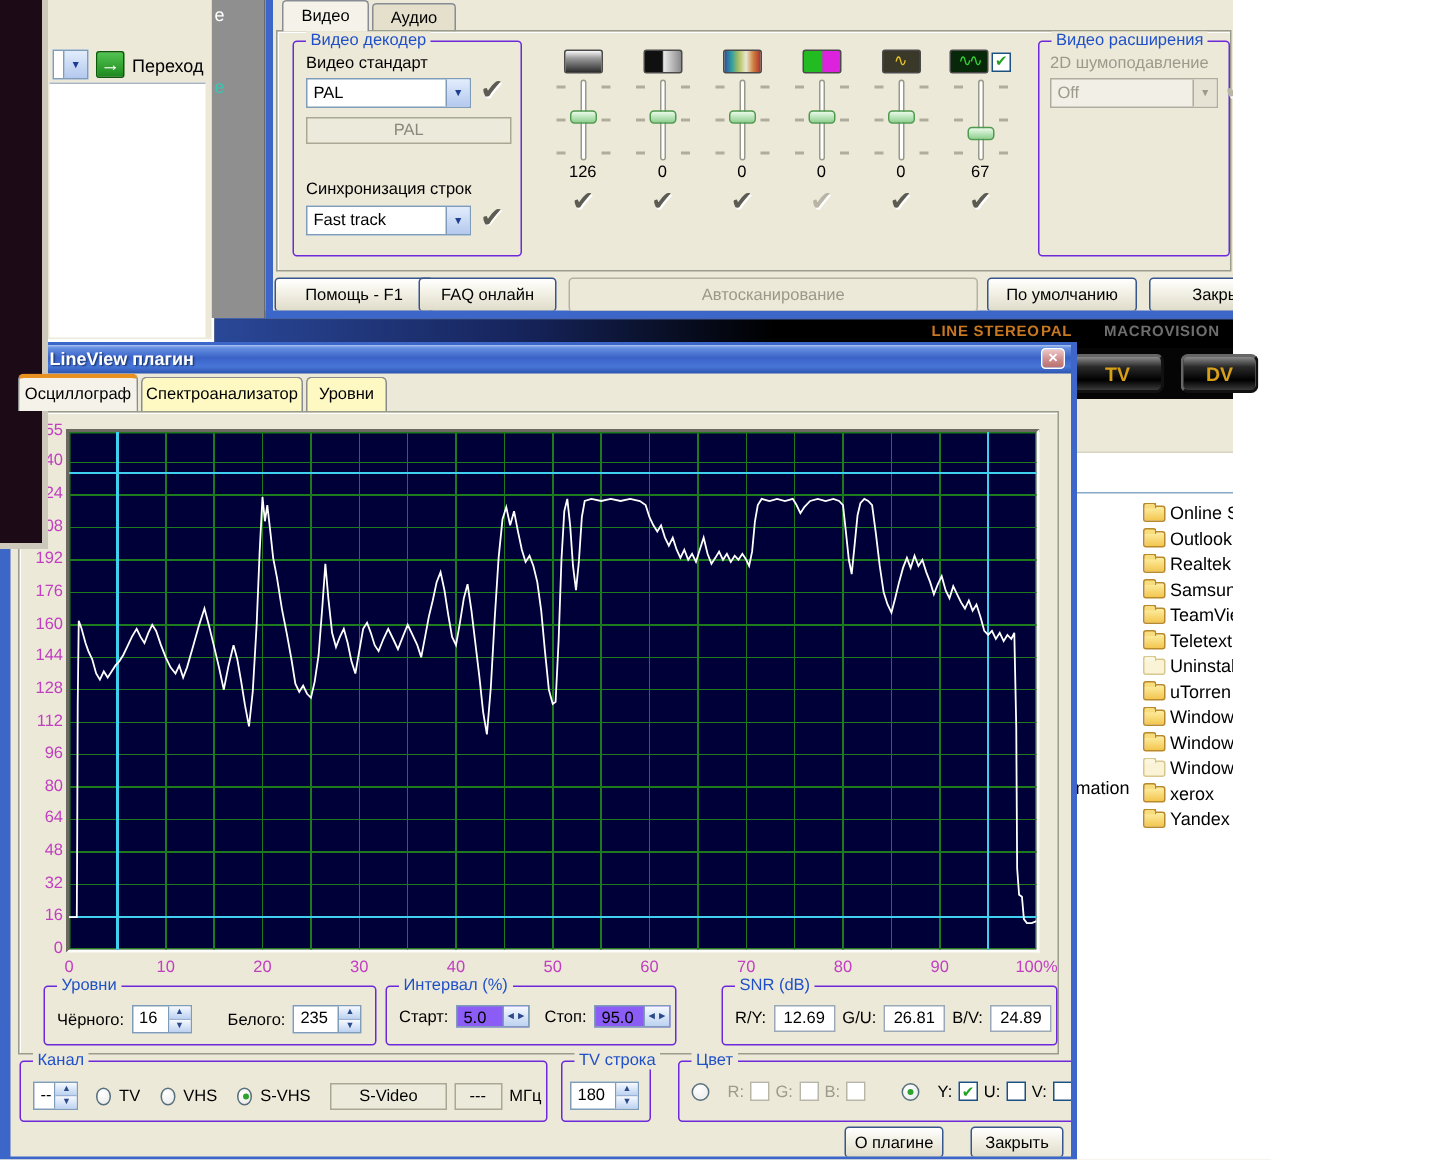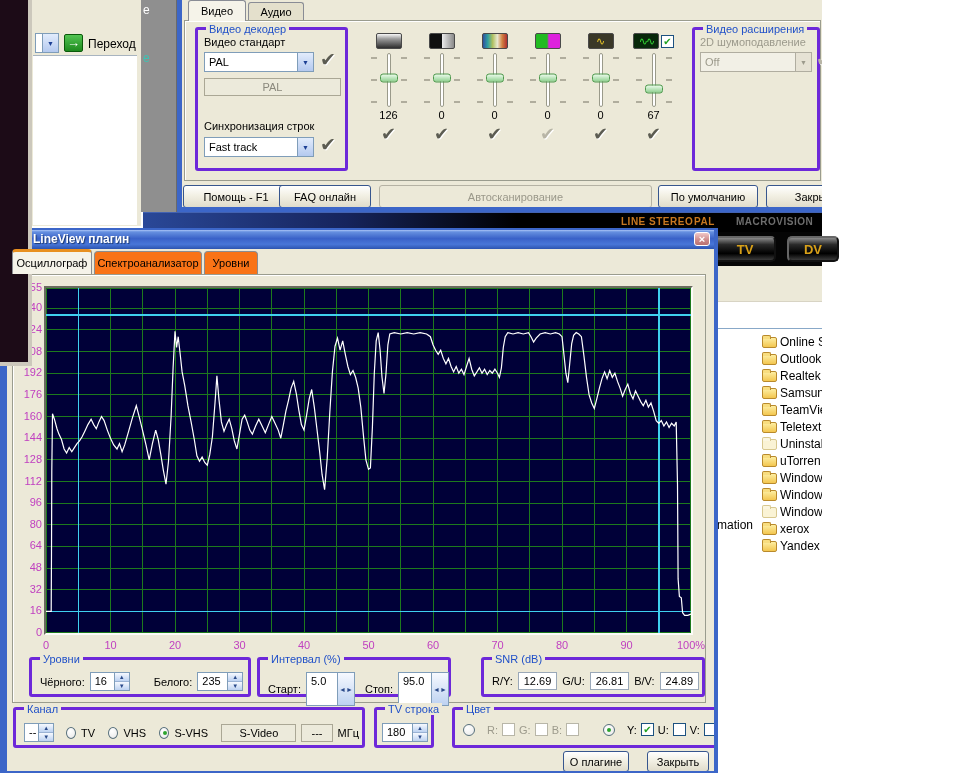--- a/index.html
+++ b/index.html
@@ -31,21 +31,21 @@
   .lp-go{position:absolute;left:36px;top:34px;width:19px;height:18px;background:linear-gradient(180deg,#52c452,#1e8a1e);border:1px solid #0a5a0a;border-radius:2px;color:#fff;font-weight:bold;font-size:13px;line-height:16px;text-align:center}
   .lp-label{position:absolute;left:60px;top:37px;font-size:12px;color:#000}
   .lp-white{position:absolute;left:5px;top:55px;width:104px;height:170px;background:#fff;border-top:1px solid #a8b4c0}
 
   
   .vdialog{position:absolute;left:177px;top:0;width:645px;height:212px;background:#ece9d8;border-left:5px solid #3c66c8;border-bottom:5px solid #3c66c8;overflow:hidden}
   .dtab{position:absolute;font-size:11px;display:flex;align-items:center;justify-content:center;background:#ece9d8;border:1px solid #898c95;border-bottom:none;border-radius:3px 3px 0 0}
   .dtab.active{left:6px;top:0;width:58px;height:21px;background:#f5f3e9;z-index:2}
   .dtab.inactive{left:66px;top:2px;width:56px;height:19px;background:#e4e0cc}
   .dpage{position:absolute;left:2px;top:20px;width:637px;height:161px;border:1px solid #9a9c8e;box-shadow:inset 1px 1px 0 #fff}
-  .grp{position:absolute;border:3px solid #6d28d9;border-radius:3px}
+  .grp{position:absolute;border:1px solid #6d28d9;border-radius:3px}
   .glab{position:absolute;top:-7px;left:8px;background:#ece9d8;padding:0 3px;font-size:11px;color:#2050c8;white-space:nowrap}
   .flabel11{position:absolute;font-size:11px;color:#000;white-space:nowrap}
   .flabel11.gray{color:#9c9a8c}
   .combo{position:absolute;height:20px;background:#fff;border:1px solid #7f9db9;display:flex;align-items:center;font-size:11px;padding-left:4px}
   .combo .drop{margin-left:auto;width:16px;height:100%;background:linear-gradient(180deg,#e2ecfc,#b4c9ef);border-left:1px solid #7f9db9;color:#1c3f94;font-size:7px;display:flex;align-items:center;justify-content:center}
   .combo.dis{background:#f2f0e6;border-color:#b0ada0;color:#9c9a8c}
   .combo.dis .drop{background:#e6e2d4;border-left-color:#b0ada0;color:#9c9a8c}
   .ro{position:absolute;background:#eceadb;border:1px solid #aaa795;text-align:center;font-size:11px;color:#8a887c;line-height:16px}
   .bigchk{position:absolute;font-size:19px;color:#5c5c52;text-shadow:1px 1px 0 #fff}
   .bigchk.light{color:#b8b5a6}
@@ -80,37 +80,37 @@
   .tvstrip{position:absolute;left:143px;top:212px;width:679px;height:54px;background:#050505}
   .strip-top{position:absolute;left:0;top:0;width:100%;height:20px;background:linear-gradient(90deg,#2a4898 0%,#16245c 30%,#000 55%);border-top:1px solid #4262b2}
   .stxt{position:absolute;top:4px;font-size:10px;font-weight:bold;letter-spacing:.5px;white-space:nowrap}
   .stripbtn{position:absolute;top:24px;height:26px;background:linear-gradient(180deg,#8a8a8a,#2a2a2a 30%,#000 70%,#3a3a3a);border:2px outset #666;border-radius:5px;color:#d8a018;font-weight:bold;font-size:13px;display:flex;align-items:center;justify-content:center}
 
   
   .lineview{position:absolute;left:0;top:228px;width:718px;height:545px;background:#ece9d8;border:2px solid #3c66c8;border-left:7px solid #3c66c8;border-right:4px solid #3c66c8;overflow:hidden}
   .lv-title{position:absolute;left:0;top:0;right:0;height:19px;background:linear-gradient(180deg,#aac4f6 0%,#6690e0 10%,#3a62c8 45%,#4876d8 75%,#2c54b0 100%)}
   .lv-title-text{position:absolute;left:26px;top:2px;font-size:12px;font-weight:bold;color:#fff;text-shadow:1px 1px 1px #1b3870}
   .lv-close{position:absolute;right:4px;top:2px;width:16px;height:14px;background:linear-gradient(180deg,#f0c8c8,#cc8888 60%,#b87070);border:1px solid #fff;border-radius:3px;color:#fff;font-weight:bold;font-size:11px;line-height:12px;text-align:center}
-  .ltab{position:absolute;font-size:11px;display:flex;align-items:center;justify-content:center;background:#f97316;border:1px solid #8a8c90;border-bottom:none;border-radius:4px 4px 0 0}
+  .ltab{position:absolute;font-size:11px;display:flex;align-items:center;justify-content:center;background:#fef9c3;border:1px solid #8a8c90;border-bottom:none;border-radius:4px 4px 0 0}
   .ltab.active{left:5px;top:19px;width:80px;height:25px;background:#f5f3e9;border-top:3px solid #e89020;z-index:2}
   .ltab.t2{left:87px;top:21px;width:108px;height:23px}
   .ltab.t3{left:197px;top:21px;width:54px;height:23px}
   .lv-page{position:absolute;left:5px;top:44px;width:694px;height:429px;border:1px solid #9a9c8e;background:#ece9d8;box-shadow:inset 1px 1px 0 #fff}
   .chart-wrap{position:absolute;left:31px;top:11px;width:649px;height:349px;border-top:2px solid #6a6a60;border-left:2px solid #6a6a60;border-bottom:2px solid #fcfcf8;border-right:2px solid #fcfcf8}
   #chart-plot{width:645px;height:345px}
   .ylab{position:absolute;right:0;width:28px;height:14px;text-align:right;font-size:11px;color:#c040c0}
   #y-labels{position:absolute;left:0;top:0;width:29px;height:429px}
   .xlab{position:absolute;top:364px;width:36px;height:14px;text-align:center;font-size:11px;color:#c040c0}
   .grow{position:absolute;left:8px;right:3px;top:12px;display:flex;align-items:center;gap:5px;font-size:11px;white-space:nowrap}
   .spinbox{display:inline-flex;height:19px;background:#fff;border:1px solid #7f9db9}
   .sp-val{flex:1;font-size:11px;padding:2px 2px 0 4px}
   .sp-btns{width:15px;display:flex;flex-direction:column;border-left:1px solid #7f9db9}
   .sp-btns span{flex:1;font-size:6px;line-height:8px;text-align:center;color:#2a4a8a;background:linear-gradient(180deg,#f6f9ff,#bdd2f1);border-bottom:1px solid #9ab2d4}
   .sp-btns span:last-child{border-bottom:none}
-  .lrbox{display:inline-flex;height:34px;background:#ffffff;border:1px solid #7f9db9}
+  .lrbox{display:inline-flex;height:15px;background:#8b5cf6;border:1px solid #7f9db9}
   .lr-btn{width:17px;background:linear-gradient(180deg,#f6f9ff,#bdd2f1);border-left:1px solid #7f9db9;font-size:7px;color:#2a4a8a;display:flex;align-items:center;justify-content:center;letter-spacing:0}
   .snrf{display:inline-block;width:42px;height:18px;background:#fff;border:1px solid #9aa8b8;font-size:11px;text-align:center;padding-top:2px}
   .radio{display:inline-block;width:12px;height:12px;border:1px solid #58707c;border-radius:50%;background:radial-gradient(circle at 35% 30%,#fff,#e8e8e8)}
   .radio.sel{position:relative}
   .radio.sel::after{content:"";position:absolute;left:3px;top:3px;width:4px;height:4px;border-radius:50%;background:#2da32d}
   .cb{display:inline-flex;width:13px;height:13px;border:1px solid #1c5180;background:#fff;align-items:center;justify-content:center;font-size:10px;color:#21a121}
   .cb.dis{border-color:#b8b6a8}
   .rlabel{font-size:11px}
   .rlabel.gray{color:#9c9a8c}
 

